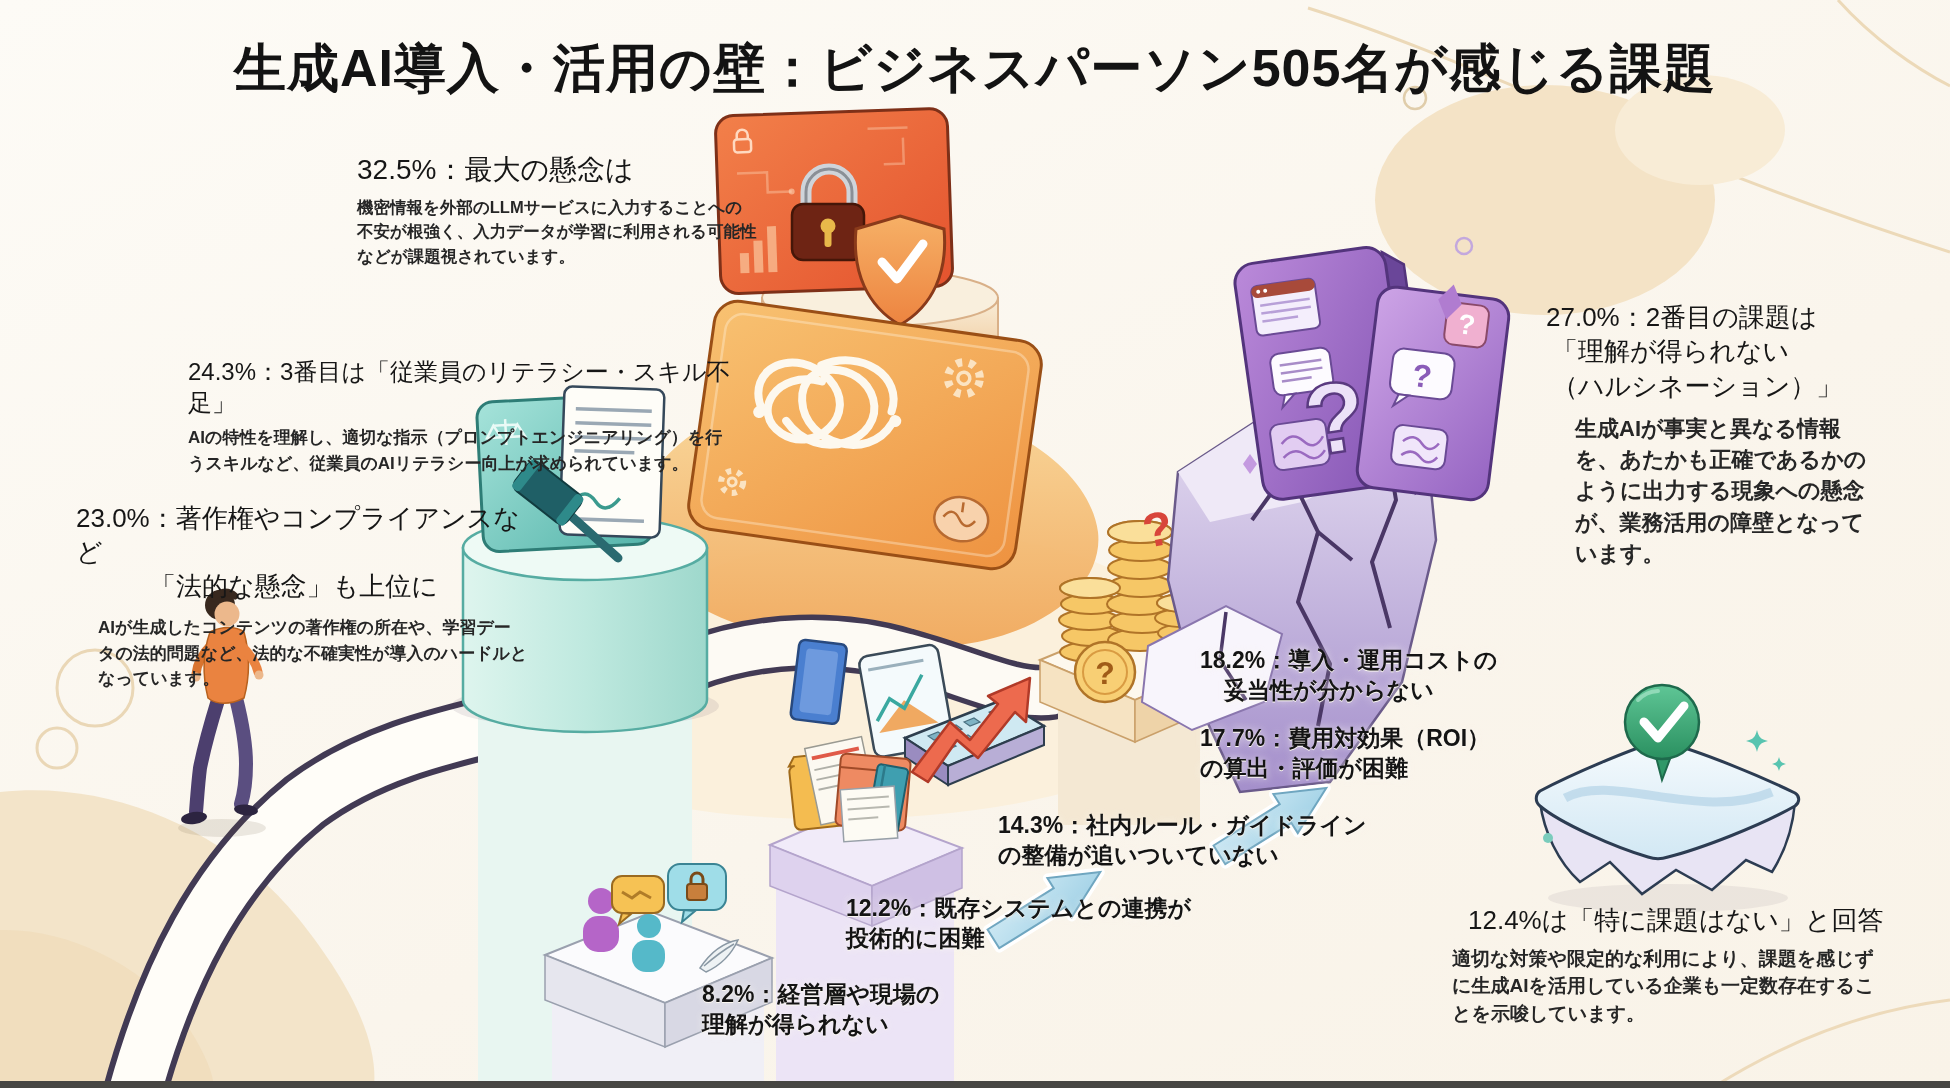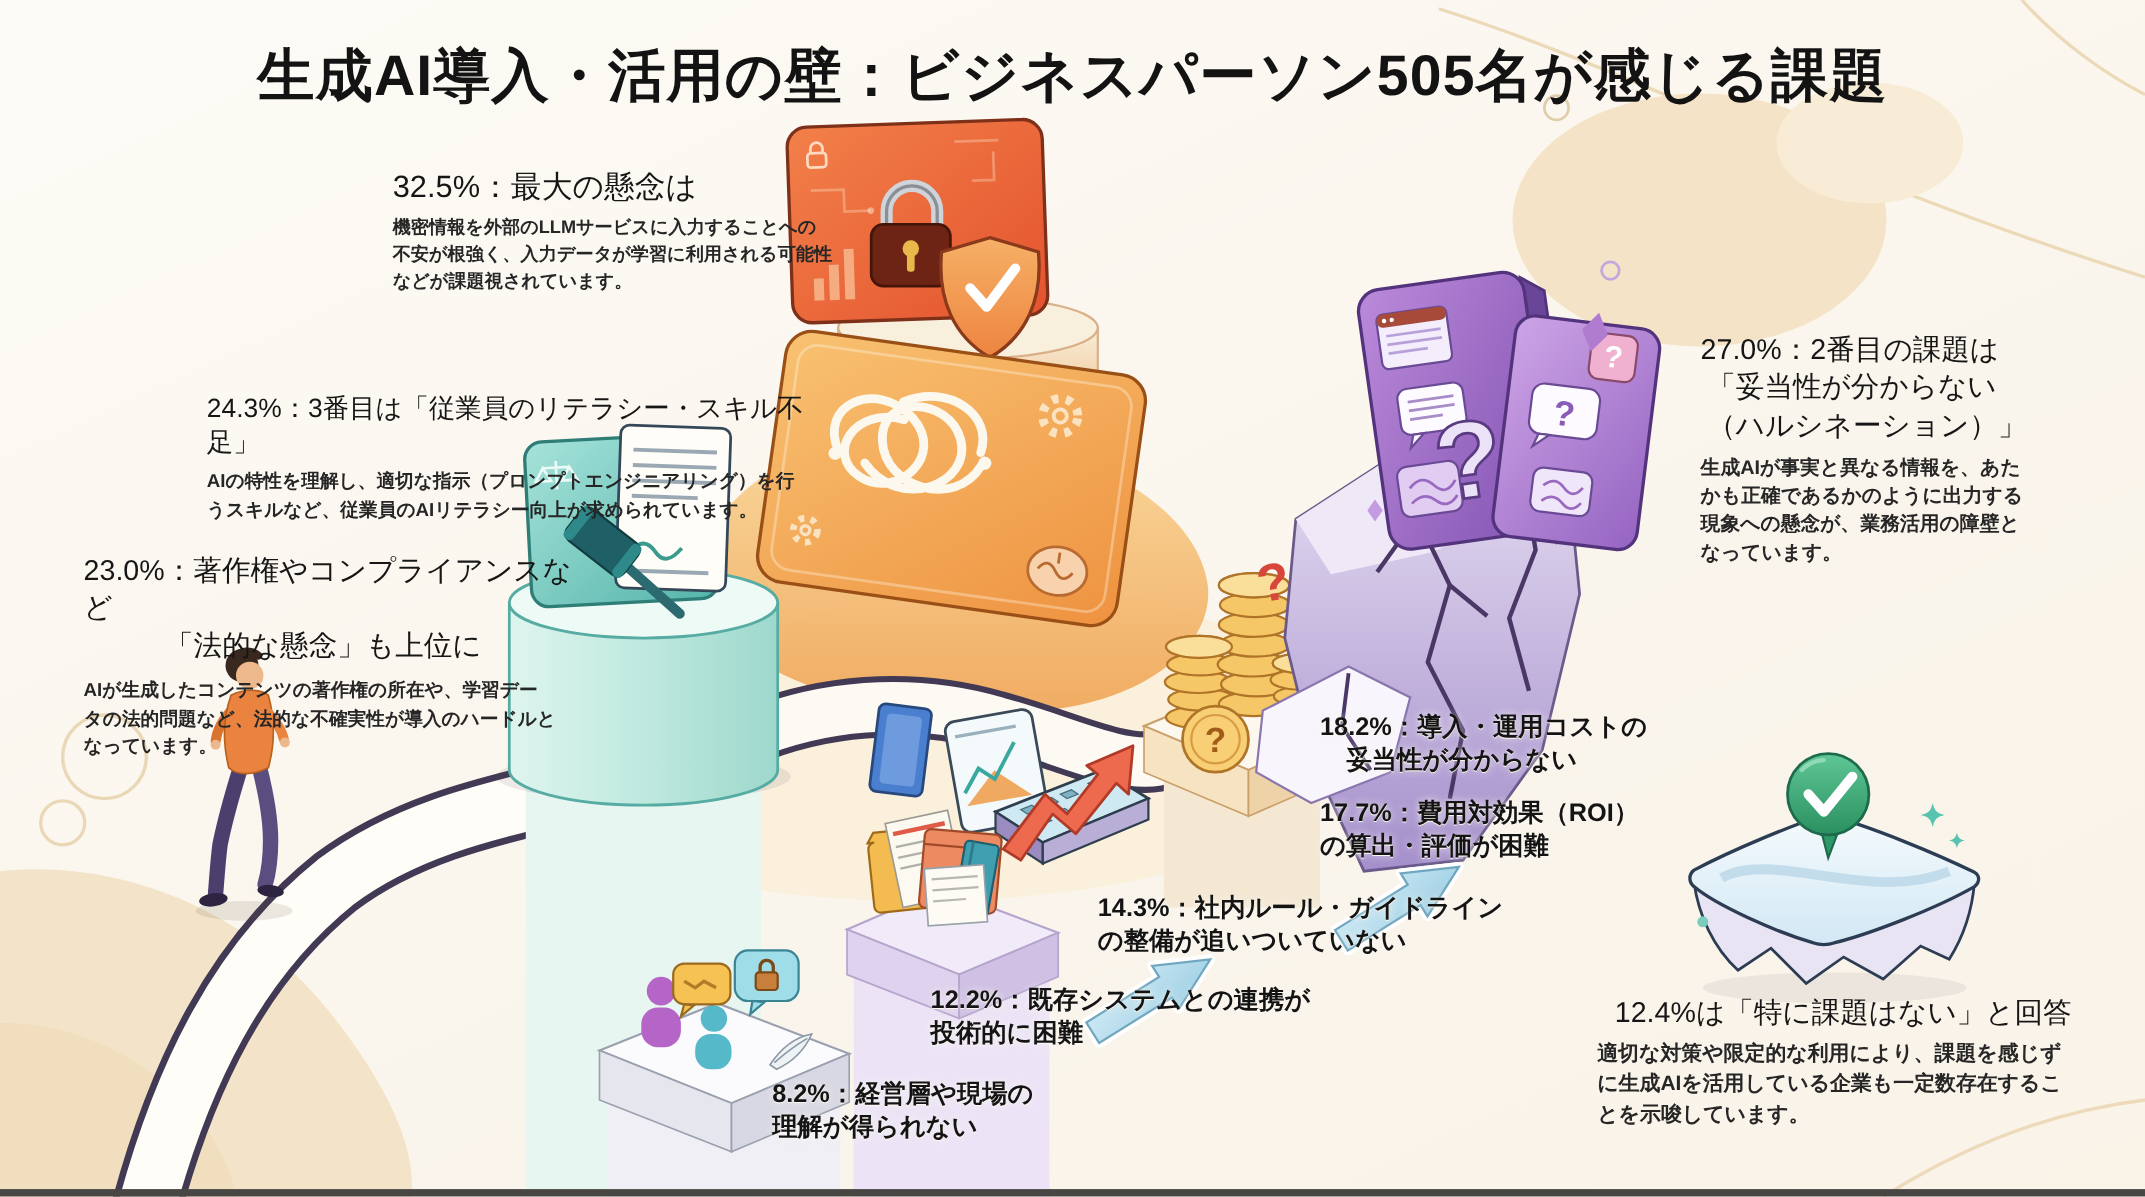--- a/index.html
+++ b/index.html
@@ -18,26 +18,26 @@
   .b-security .hl2{margin-left:18px;}
   .b-security .bd{margin-top:7px;width:400px;font-size:16.5px;line-height:1.46;}
   
   .b-literacy{left:188px;top:356px;width:580px;}
   .b-literacy .hl{font-size:24px;}
   .b-literacy .bd{margin-top:7px;width:545px;font-size:17px;line-height:1.5;}
   
   .b-legal{left:76px;top:502px;width:460px;}
   .b-legal .hl{font-size:26px;}
   .b-legal .hl2{margin-left:74px;}
-  .b-legal .bd{margin-top:12px;width:430px;font-size:17px;line-height:1.5;}
+  .b-legal .bd{margin-top:12px;width:430px;font-size:17px;line-height:1.5;margin-left:22px;}
   
   .b-hallu{left:1546px;top:300px;width:400px;}
   .b-hallu .hl{font-size:26px;line-height:1.32;}
   .b-hallu .hl2,.b-hallu .hl3{margin-left:6px;}
-  .b-hallu .bd{margin-top:10px;width:298px;font-size:18px;line-height:1.42;}
+  .b-hallu .bd{margin-top:10px;width:298px;font-size:22px;line-height:1.42;margin-left:29px;}
   
   .mlabel{position:absolute;font-weight:800;font-size:23px;line-height:1.32;color:#141414;
           text-shadow:0 1px 0 #fbf8f2,0 0 8px rgba(251,248,242,.85);}
   .m-cost{left:1200px;top:645px;}
   .m-cost .l2{margin-left:24px;}
   .m-roi{left:1200px;top:723px;}
   .m-rules{left:998px;top:810px;}
   .m-integration{left:846px;top:893px;}
   .m-management{left:702px;top:979px;}
   
@@ -466,21 +466,21 @@
   </div>
 
   <div class="block b-legal">
     <div class="hl">23.0%：著作権やコンプライアンスなど</div>
     <div class="hl hl2">「法的な懸念」も上位に</div>
     <div class="bd">AIが生成したコンテンツの著作権の所在や、学習データの法的問題など、法的な不確実性が導入のハードルとなっています。</div>
   </div>
 
   <div class="block b-hallu">
     <div class="hl">27.0%：2番目の課題は</div>
-    <div class="hl hl2">「妥当性が分からない</div>
+    <div class="hl hl2">「理解が得られない</div>
     <div class="hl hl3">（ハルシネーション）」</div>
     <div class="bd">生成AIが事実と異なる情報を、あたかも正確であるかのように出力する現象への懸念が、業務活用の障壁となっています。</div>
   </div>
 
   <div class="mlabel m-cost">
     <div>18.2%：導入・運用コストの</div>
     <div class="l2">妥当性が分からない</div>
   </div>
   <div class="mlabel m-roi">
     <div>17.7%：費用対効果（ROI）</div>

